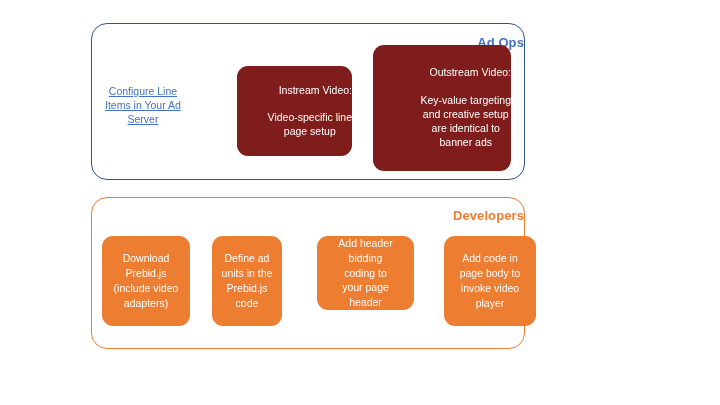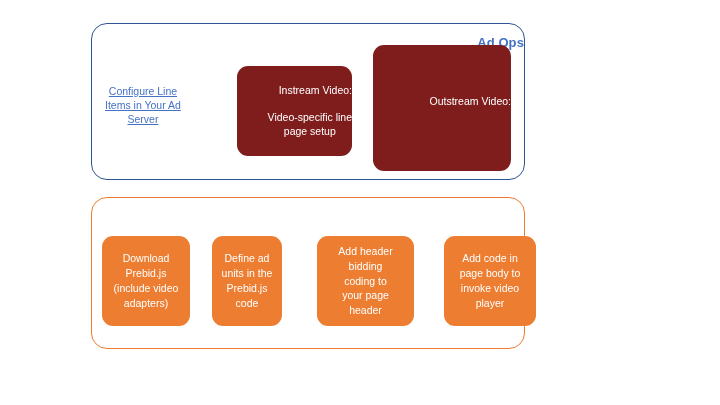--- a/index.html
+++ b/index.html
@@ -132,40 +132,45 @@
     <div class="node-box blue" style="left: 125px; top: 42px; width: 115px; height: 90px; margin-left: 20px;">
       <span class="node-heading">Instream Video:</span>
       <span class="node-gap"></span>
       <span class="node-body">Video-specific line
 page setup</span>
     </div>
 
     <div class="node-box blue" style="left: 281px; top: 21px; width: 138px; height: 126px;">
       <span class="node-heading">Outstream Video:</span>
       <span class="node-gap"></span>
+      <span class="node-body">Key-value targeting
+and creative setup
+are identical to
+banner ads</span>
     </div>
   </div>
 
   <div class="group group-dev">
+    <div class="group-title">Developers</div>
 
     <div class="node-box orange" style="left: 10px; top: 38px; width: 88px; height: 90px;">
       <span class="node-text-only">Download
 Prebid.js
 (include video
 adapters)</span>
     </div>
 
     <div class="node-box orange" style="left: 120px; top: 38px; width: 70px; height: 90px;">
       <span class="node-text-only">Define ad
 units in the
 Prebid.js
 code</span>
     </div>
 
-    <div class="node-box orange" style="left: 225px; top: 38px; width: 97px; height: 90px;">
+    <div class="node-box orange" style="left: 225px; top: 38px; width: 97px; height: 74px;">
       <span class="node-text-only">Add header
 bidding
 coding to
 your page
 header</span>
     </div>
 
     <div class="node-box orange" style="left: 352px; top: 38px; width: 92px; height: 90px;">
       <span class="node-text-only">Add code in
 page body to

